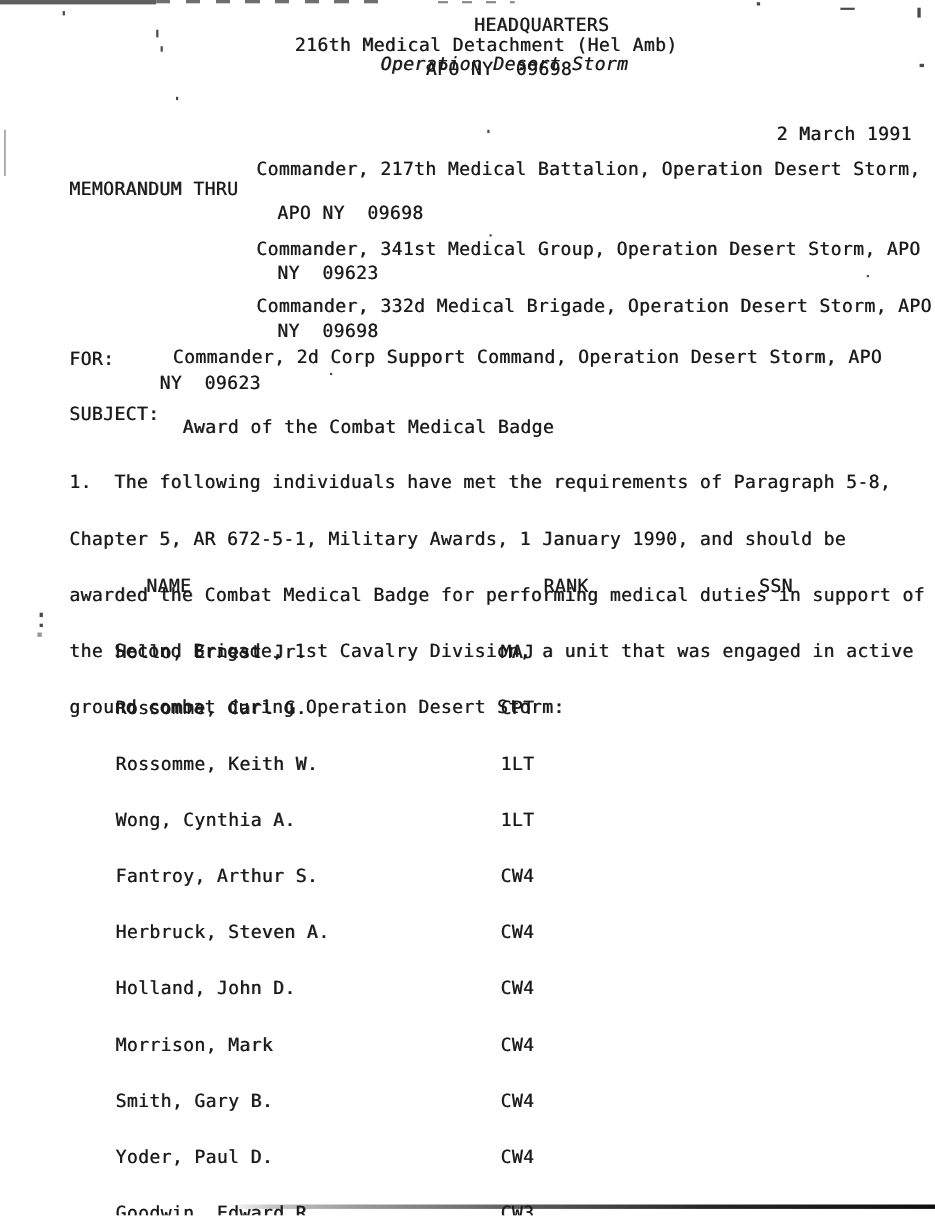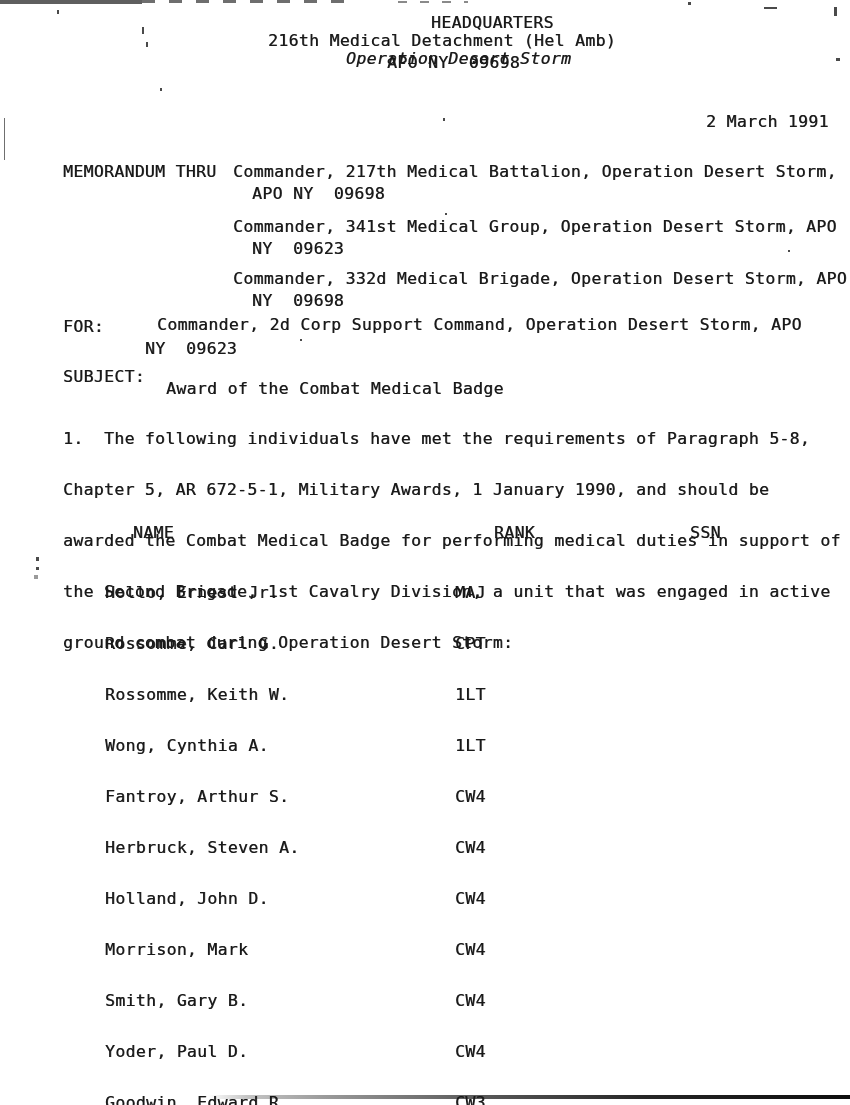--- a/index.html
+++ b/index.html
@@ -53,21 +53,21 @@
                          #9b9b9b 18%, #5a5a5a 42%, #262626 68%, #0e0e0e 100%);"></div>
 
   <div class="t" style="left:395px; top:14px;margin-left:36px;">HEADQUARTERS</div>
   <div class="t" style="left:268px; top:32px;">216th Medical Detachment (Hel Amb)</div>
   <div class="t" style="left:346px; top:50px;font-style:italic;">Operation Desert Storm</div>
   <div class="t" style="left:387px; top:54px;">APO NY  09698</div>
 
   <div class="t" style="left:706px; top:113px;">2 March 1991</div>
 
   <div class="t" style="left:63px; top:163px;">MEMORANDUM THRU</div>
-  <div class="t" style="left:233px; top:163px;">Commander, 217th Medical Battalion, Operation Desert Storm,</div>
+  <div class="t" style="left:233px; top:145px;">Commander, 217th Medical Battalion, Operation Desert Storm,</div>
   <div class="t" style="left:252px; top:185px;">APO NY  09698</div>
   <div class="t" style="left:233px; top:218px;">Commander, 341st Medical Group, Operation Desert Storm, APO</div>
   <div class="t" style="left:252px; top:240px;">NY  09623</div>
   <div class="t" style="left:233px; top:270px;">Commander, 332d Medical Brigade, Operation Desert Storm, APO</div>
   <div class="t" style="left:252px; top:292px;">NY  09698</div>
 
   <div class="t" style="left:63px; top:318px;">FOR:</div>
   <div class="t" style="left:125px; top:316px;margin-left:32px;">Commander, 2d Corp Support Command, Operation Desert Storm, APO</div>
   <div class="t" style="left:145px; top:340px;">NY  09623</div>
 

